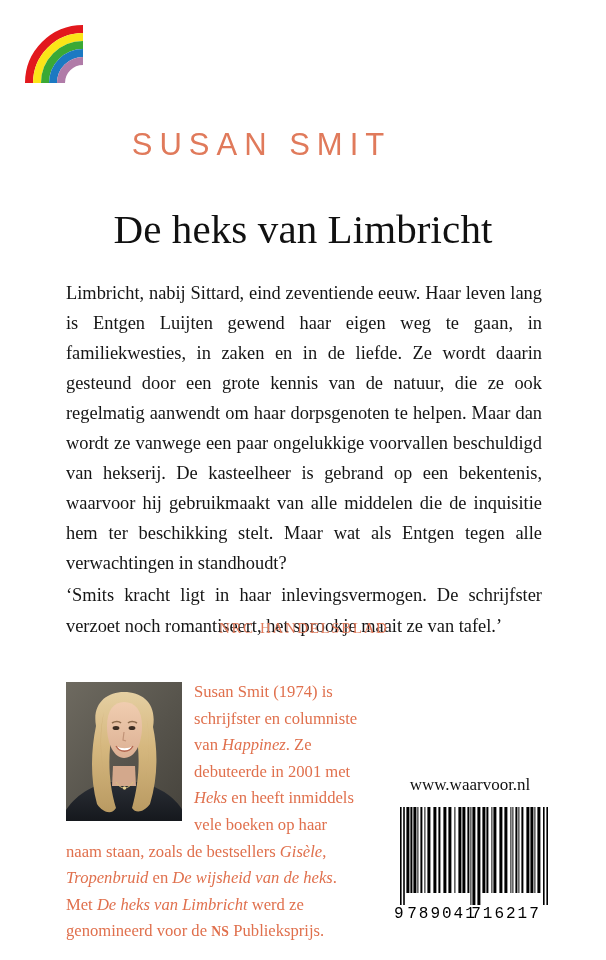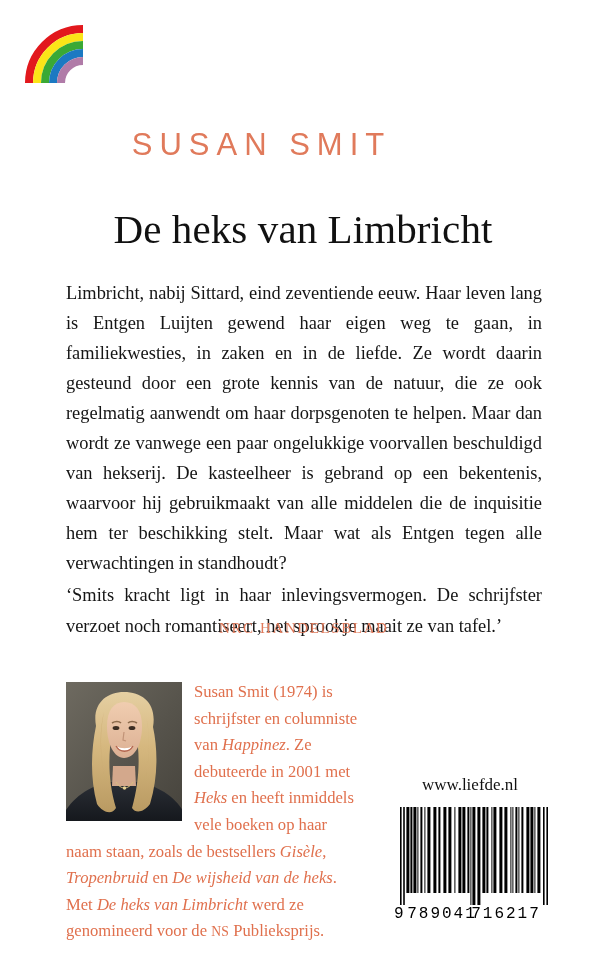--- a/index.html
+++ b/index.html
@@ -112,20 +112,21 @@
     border: 0;
   }
   #author-photo svg { display: block; }
   #bio-text i, #bio-text em {
     font-style: italic;
     margin-top: 8px;
   }
   .smallcaps {
     font-size: 0.82em;
     letter-spacing: 0.3px;
+    font-weight: bold;
   }
 
   
   #publisher-url {
     position: absolute;
     left: 382px;
     top: 775px;
     width: 176px;
     text-align: center;
     font-size: 17px;
@@ -211,21 +212,21 @@
       <path d="M 38 30 C 34 48 34 72 38 92 C 34 74 33 48 38 30 Z" fill="#cdad74" opacity="0.85"></path>
       <path d="M 79 30 C 84 48 84 74 80 94 C 84 72 84 48 79 30 Z" fill="#cdad74" opacity="0.85"></path>
 
       <path d="M 50 100 C 55 108 62 108 67 100" stroke="#d9c07e" stroke-width="1" fill="none"></path>
       <circle cx="58.5" cy="106" r="1.7" fill="#e4cf92"></circle>
     </svg>
   </div>
   <span id="bio-text"><span>Susan Smit (1974) is schrijfster en columniste van </span><i>Happinez</i><span>. Ze debuteerde in 2001 met </span><i>Heks</i><span> en heeft inmiddels vele boeken op haar naam staan, zoals de bestsellers </span><i>Gisèle</i><span>, </span><i>Tropenbruid</i><span> en </span><i>De wijsheid van de heks</i><span>. Met </span><i>De heks van Limbricht</i><span> werd ze genomineerd voor de </span><span class="smallcaps">NS</span><span> Publieksprijs.</span></span>
 </div>
 
-<div id="publisher-url">www.liefde.nl</div>
+<div id="publisher-url">www.waarvoor.nl</div>
 
 <div id="barcode">
   <svg width="168" height="118" viewBox="0 0 168 118">
     <rect x="0" y="0" width="168" height="118" fill="#ffffff"></rect>
     <g id="bars" fill="#000000">
         <rect x="14" y="2" width="1.6" height="98"></rect>
         <rect x="17.2" y="2" width="1.6" height="98"></rect>
         <rect x="20.40" y="2" width="3" height="86"></rect>
         <rect x="24.40" y="2" width="2" height="86"></rect>
         <rect x="27.40" y="2" width="3" height="86"></rect>

